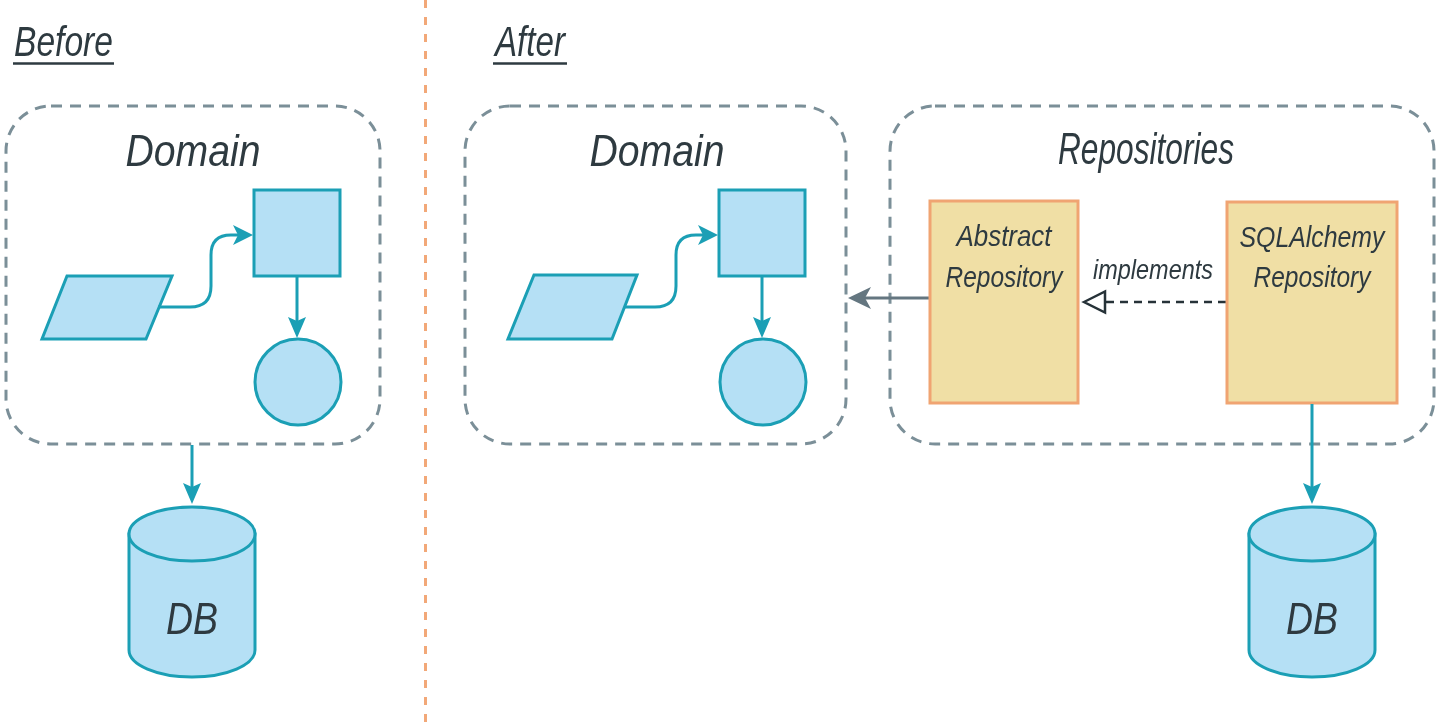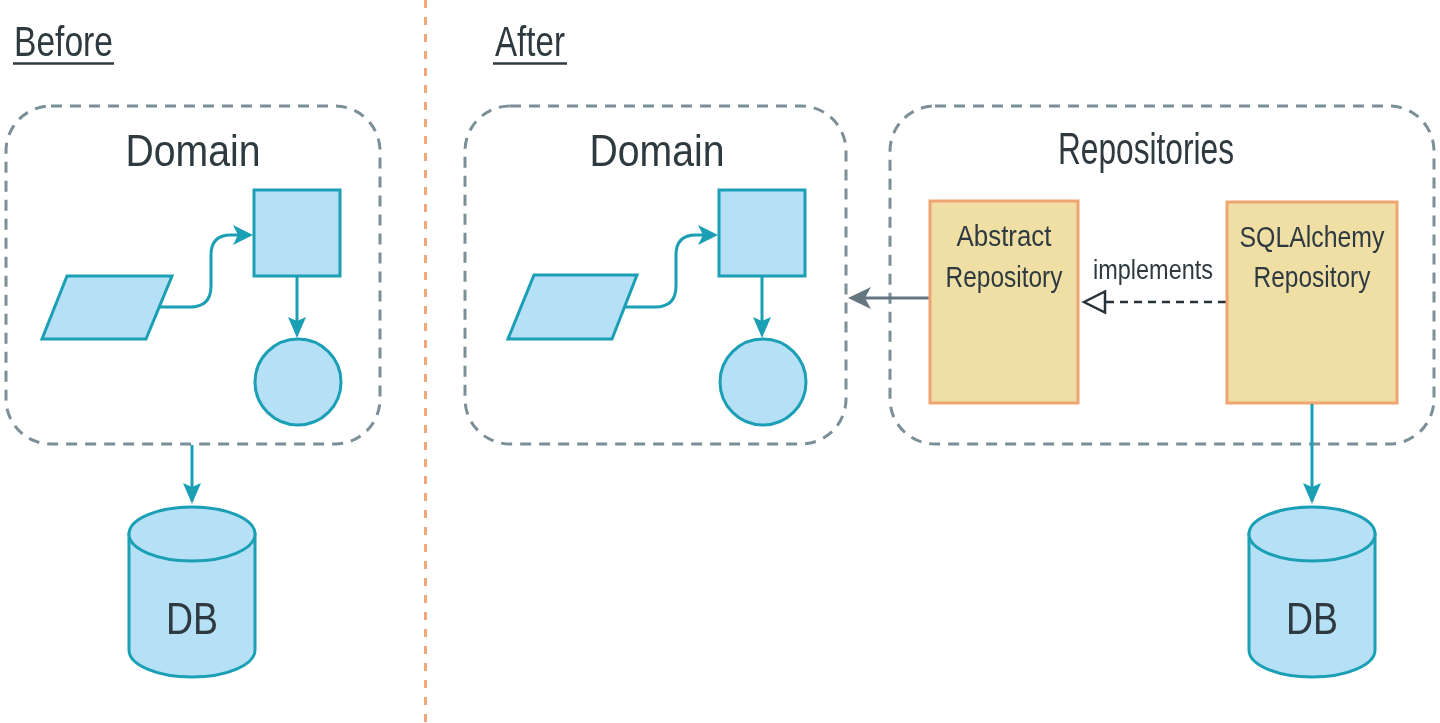--- a/index.html
+++ b/index.html
@@ -1,16 +1,16 @@
 <!DOCTYPE html>
 <html style="--background: #ffffff; --ink: #2e3a40; --box-dash: #7b8f98; --teal: #1b9fb5; --shape-fill: #b5e0f5; --tan-fill: #f0dfa5; --orange-border: #f0a472; --divider-orange: #f2a878; --dark-arrow: #263238; --gray-arrow: #647680;"><head>
 <meta charset="utf-8">
 <style>
   html, body { margin: 0; padding: 0; background: #ffffff; }
-  .canvas { position: relative; width: 1440px; height: 723px; background: var(--background, #fff); overflow: hidden; }
+  .canvas { position: relative; width: 1440px; height: 723px; background: var(--background, #fff); overflow: hidden; font-style: italic; }
   svg text {
     font-family: "Liberation Sans", sans-serif;
     fill: var(--ink, #2e3a40);
   }
   .t-section { font-size: 42px; }
   .t-title   { font-size: 44px; }
   .t-box     { font-size: 30px; }
   .t-impl    { font-size: 27px; }
   .t-db      { font-size: 44px; }
 

